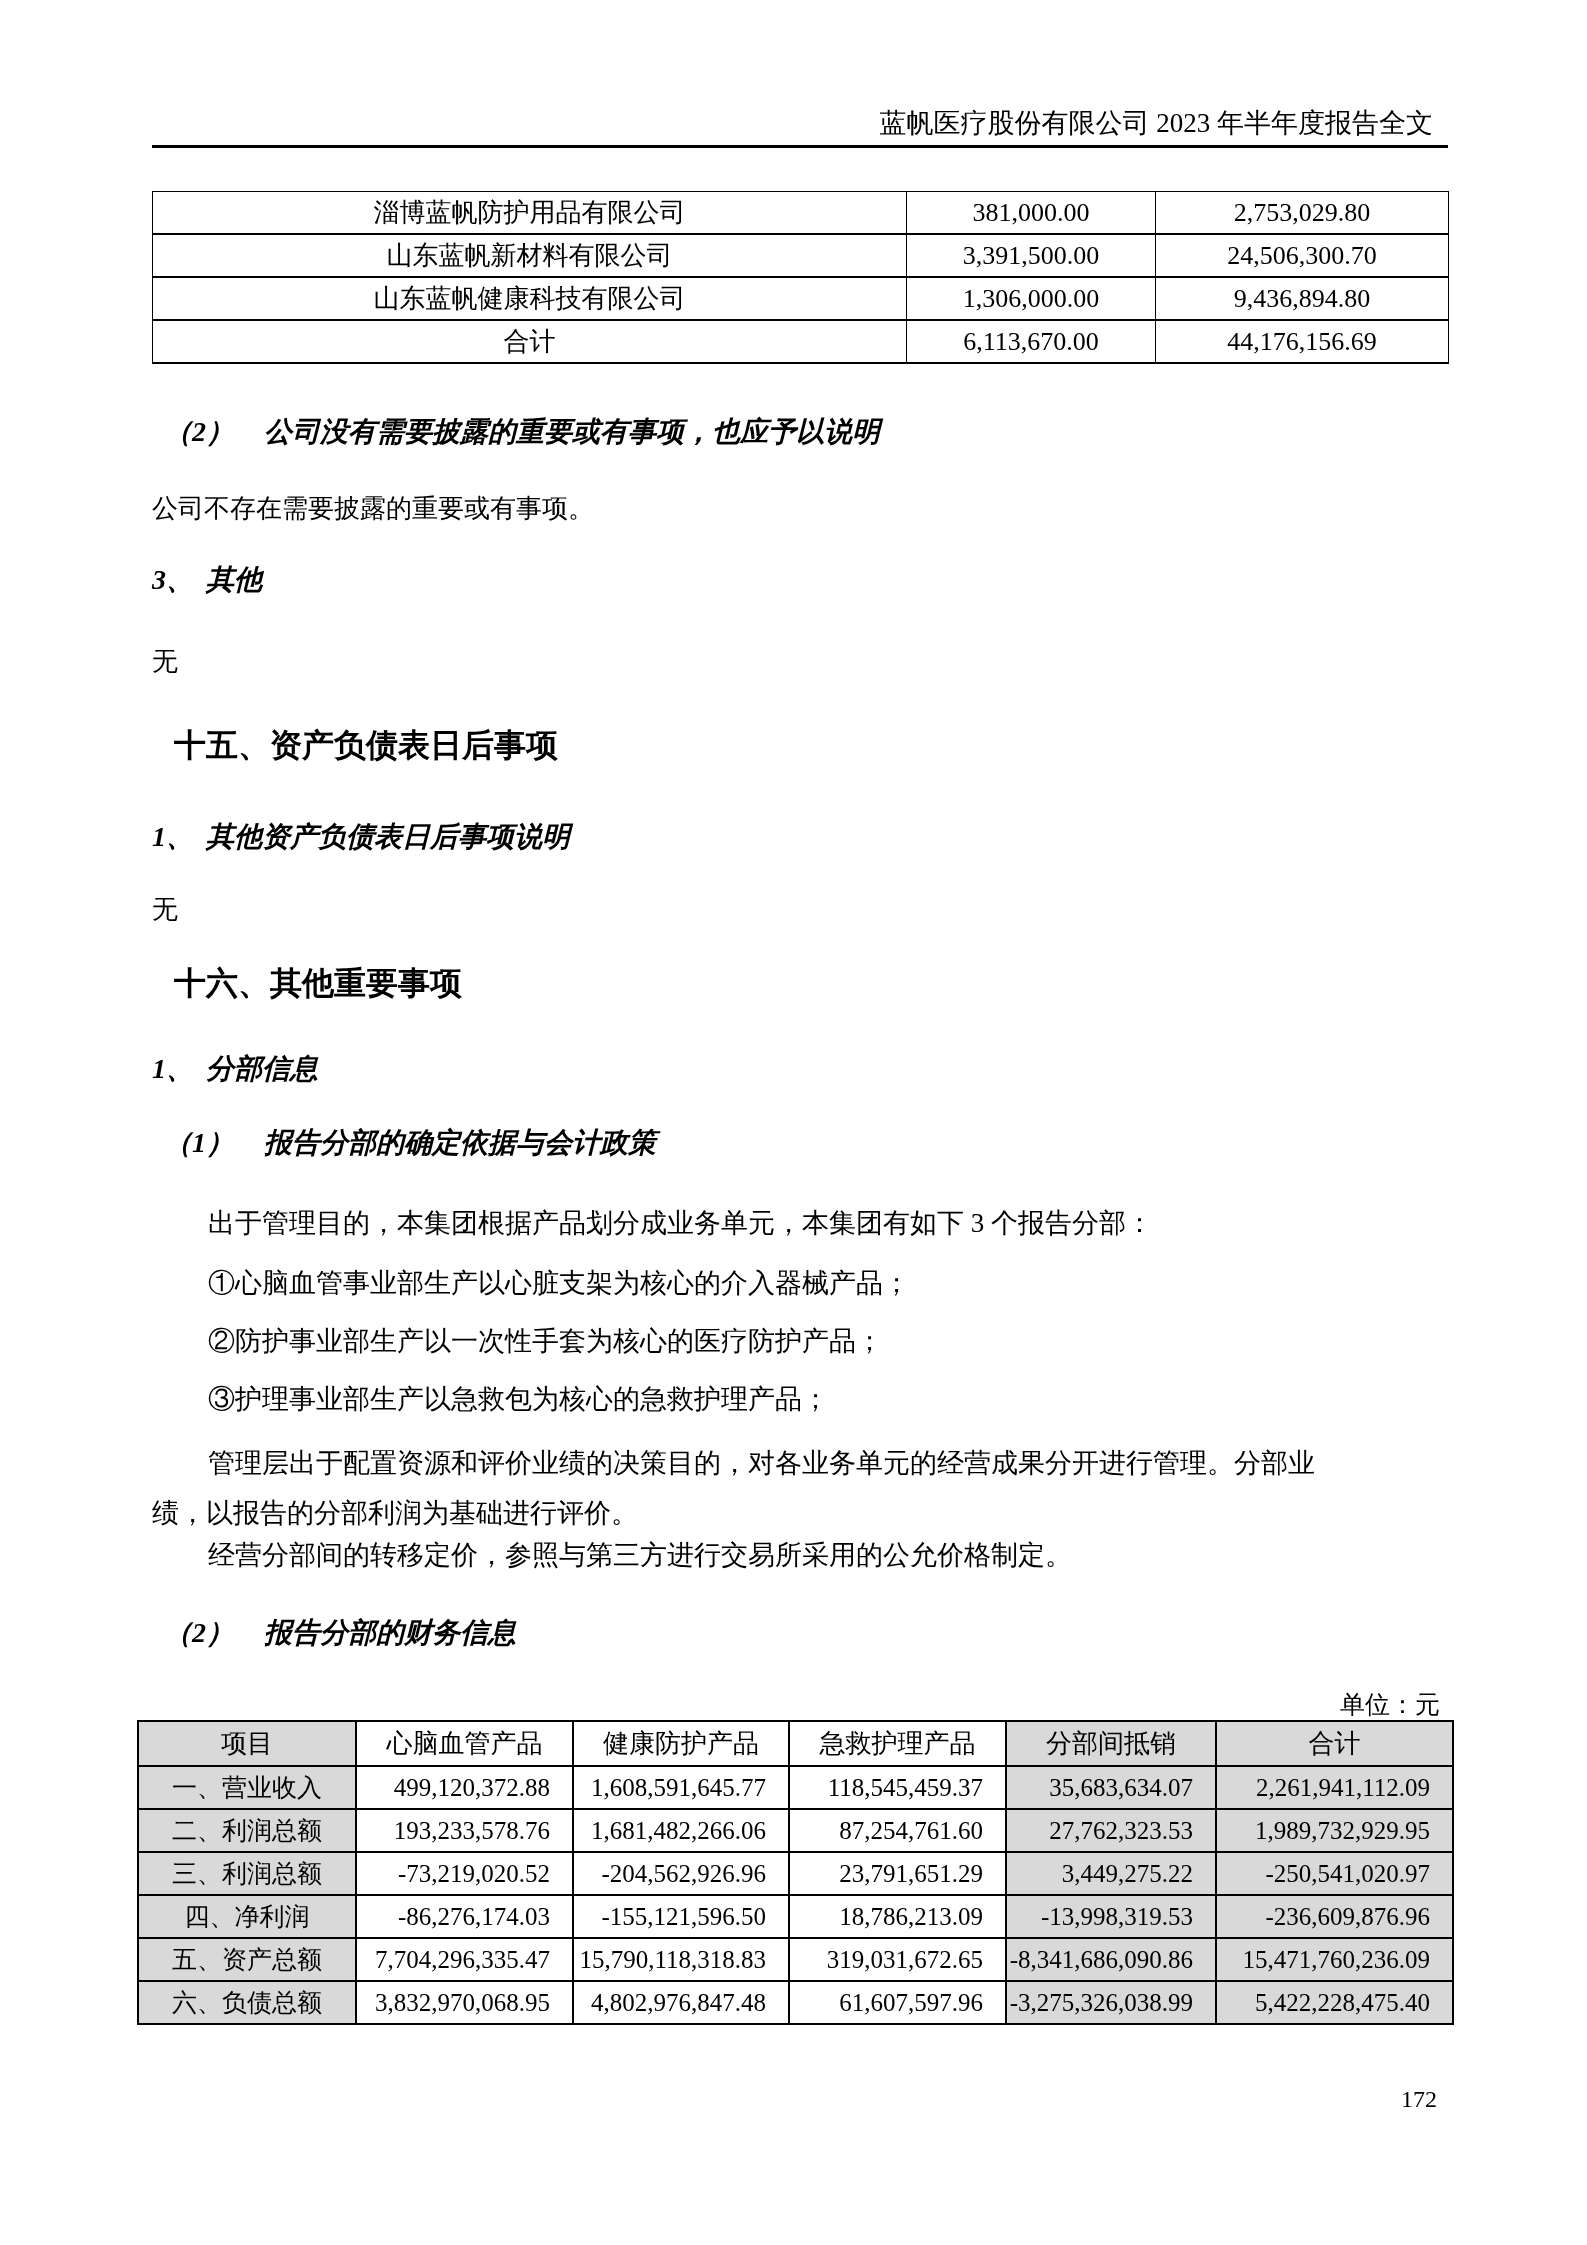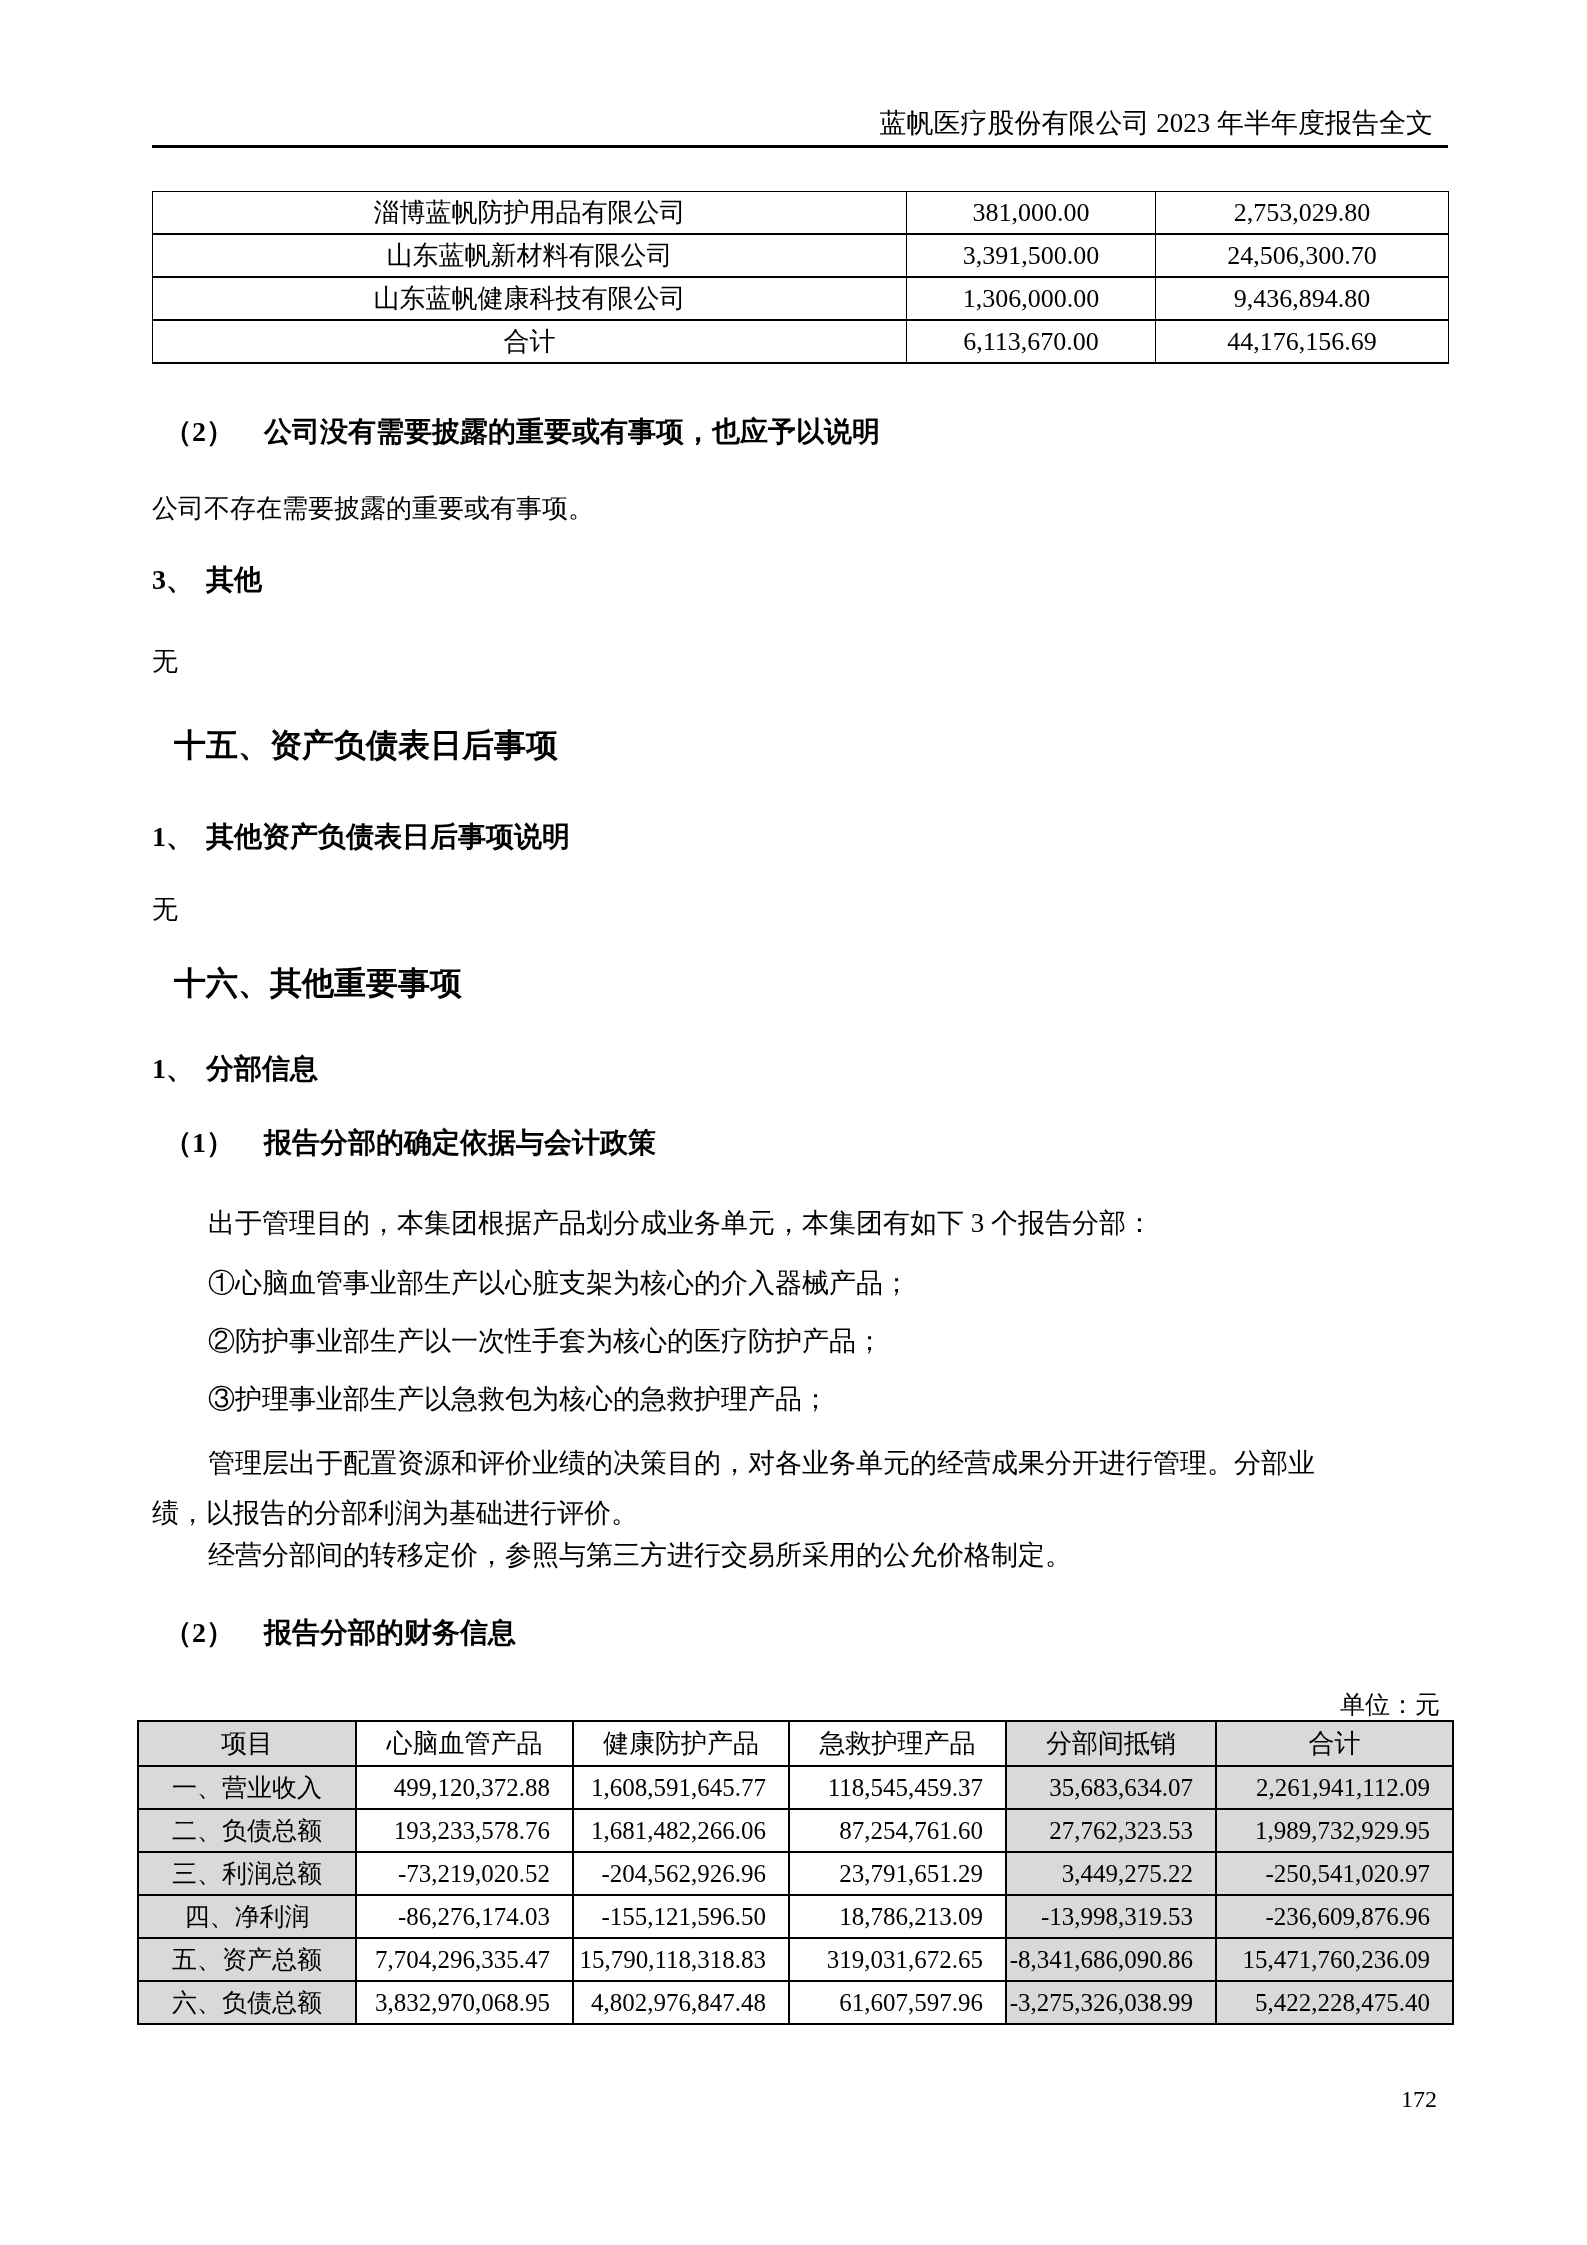--- a/index.html
+++ b/index.html
@@ -20,21 +20,21 @@
     border-left:1px solid #000;border-right:1px solid #000;
     border-top:2px solid #000;border-bottom:2px solid #000;
     height:41px;font-size:26px;text-align:center;vertical-align:middle;padding:0 16px;
   }
   .t1 tr:first-child td{border-top-width:1px;}
   .t1 col.c-name{width:754px;}
   .t1 col.c-v1{width:249px;}
   .t1 col.c-v2{width:293px;}
 
   
-  .h-sub{font-size:28px;font-weight:700;line-height:34px;white-space:nowrap;}
+  .h-sub{font-size:28px;font-weight:700;line-height:34px;white-space:nowrap;font-style:italic;}
   .h-big{font-size:32px;font-weight:700;line-height:38px;white-space:nowrap;margin-left:22px;}
   .body-text{font-size:26px;line-height:34px;white-space:nowrap;}
   .para{font-size:27px;line-height:34px;white-space:nowrap;}
   .num-gap{margin-right:30px;}
   .num-gap-sm{margin-right:12px;}
   .mgmt{left:152px;top:1438px;width:1296px;font-size:27px;line-height:50px;}
   .mgmt .l1{padding-left:56px;white-space:nowrap;}
   .mgmt .l2{white-space:nowrap;}
 
   
@@ -164,21 +164,21 @@
     <tbody>
       <tr>
         <td class="lab shade">一、营业收入</td>
         <td class="num">499,120,372.88</td>
         <td class="num">1,608,591,645.77</td>
         <td class="num">118,545,459.37</td>
         <td class="num shade">35,683,634.07</td>
         <td class="num shade">2,261,941,112.09</td>
       </tr>
       <tr>
-        <td class="lab shade">二、负债总额</td>
+        <td class="lab shade">二、利润总额</td>
         <td class="num">193,233,578.76</td>
         <td class="num">1,681,482,266.06</td>
         <td class="num">87,254,761.60</td>
         <td class="num shade">27,762,323.53</td>
         <td class="num shade">1,989,732,929.95</td>
       </tr>
       <tr>
         <td class="lab shade">三、利润总额</td>
         <td class="num">-73,219,020.52</td>
         <td class="num">-204,562,926.96</td>

